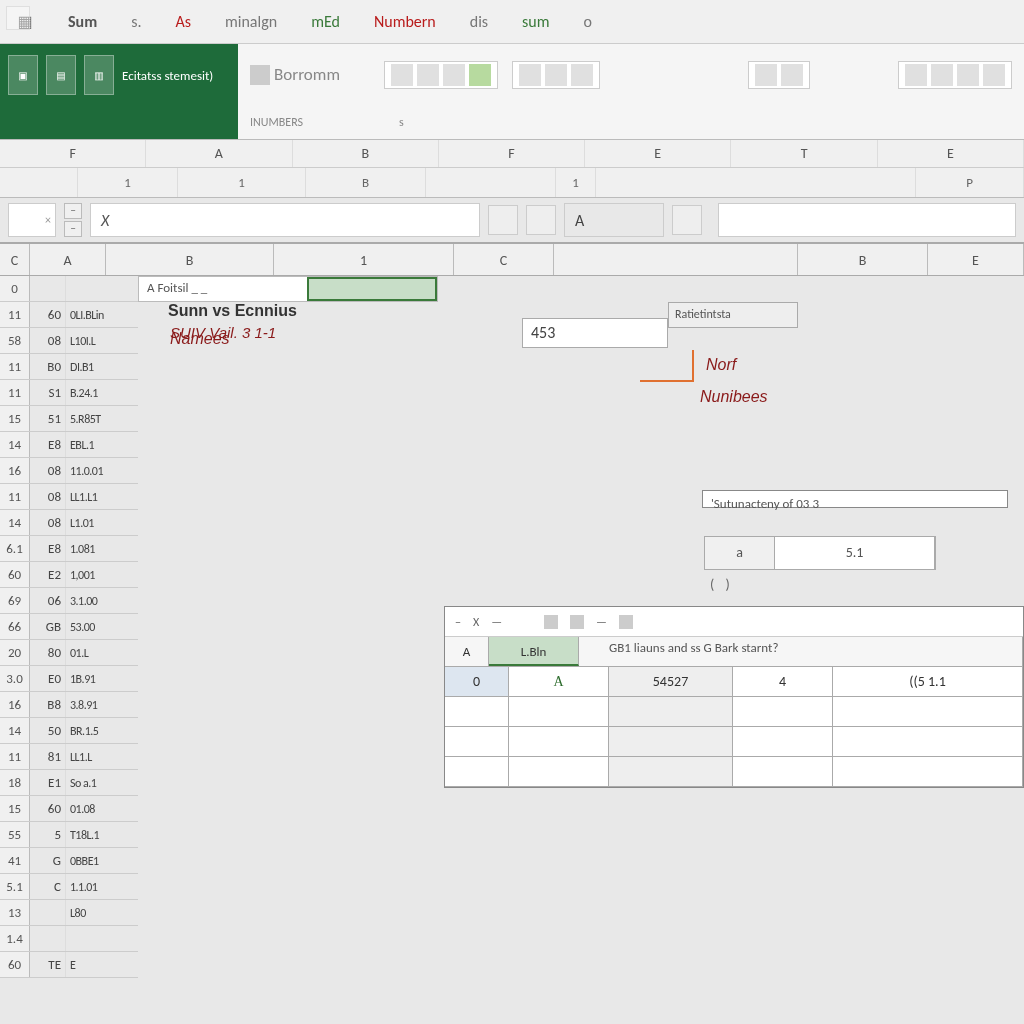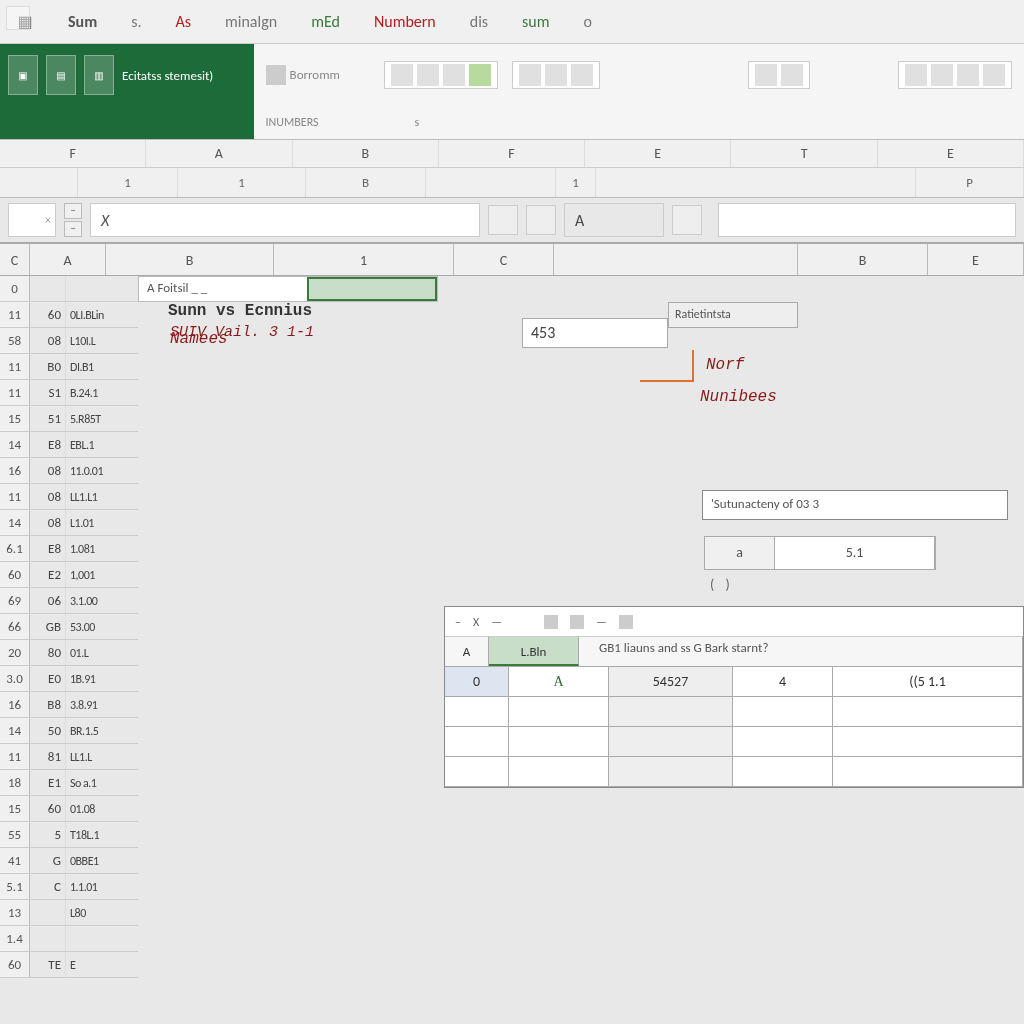--- a/index.html
+++ b/index.html
@@ -9,21 +9,21 @@
 .menubar .mitem.green{color:#3a7a3a}
 .ribbon{height:96px;display:flex;border-bottom:1px solid #bbb}
 .ribbon .green-panel{width:278px;background:#1e6b3a;color:#fff;display:flex;flex-direction:column}
 .ribbon .green-panel .top{height:62px;display:flex;align-items:center;padding:6px 8px;gap:8px}
 .ribbon .green-panel .gbtn{width:30px;height:40px;background:#fff3;border:1px solid #fff5;display:flex;align-items:center;justify-content:center;font-size:10px}
 .ribbon .green-panel .wide{flex:1;font-size:13px;display:flex;align-items:center}
 .ribbon .green-panel .bot{height:34px;padding:4px 12px;font-size:14px;border-top:1px solid #fff3}
 .ribbon .rest{flex:1;background:#f5f5f5;display:flex;flex-direction:column}
 .ribbon .rest .top{height:62px;display:flex;align-items:center;gap:14px;padding:4px 12px}
 .ribbon .rest .bot{height:34px;display:flex;align-items:center;padding:4px 12px;font-size:12px;color:#888;gap:16px}
-.rb-btn{height:40px;display:flex;align-items:center;gap:4px;color:#888;font-size:13px}
+.rb-btn{height:40px;display:flex;align-items:center;gap:4px;color:#888;font-size:17px}
 .rb-ico{width:20px;height:20px;background:#ccc;display:inline-block}
 .rb-group{display:flex;gap:4px;padding:2px 6px;border:1px solid #ccc;background:#fff}
 .rb-group .sm{width:22px;height:22px;background:#e0e0e0}
 .rb-group .sm.lime{background:#b7da9f}
 .colhdr1{height:28px;background:#f0f0f0;border-bottom:1px solid #ccc;display:flex;font-size:14px;color:#555}
 .colhdr1 .c{flex:1;text-align:center;border-right:1px solid #ddd;line-height:28px}
 .colhdr2{height:30px;background:#f0f0f0;border-bottom:1px solid #bbb;display:flex;font-size:13px;color:#666}
 .colhdr2 .c{border-right:1px solid #ddd;text-align:center;line-height:30px}
 .fbar{height:44px;background:#e8e8e8;display:flex;align-items:center;padding:4px 8px;gap:8px}
 .fbar .sq{width:48px;height:34px;background:#fff;border:1px solid #ccc;display:flex;align-items:center;justify-content:flex-end;padding-right:4px;color:#999;font-size:12px}
@@ -37,40 +37,40 @@
 .sheet-head .ch{border-right:1px solid #bbb;text-align:center;line-height:34px;font-size:14px;color:#555}
 .body-area{position:relative;height:752px;overflow:hidden}
 .data-col{position:absolute;left:0;top:0;width:138px}
 .data-col .row{height:26px;display:flex;border-bottom:1px solid #ccc;font-size:13px}
 .data-col .row .rn{width:30px;text-align:center;border-right:1px solid #bbb;background:#f0f0f0;line-height:26px;color:#555}
 .data-col .row .v1{width:36px;text-align:right;padding-right:4px;border-right:1px solid #ddd;line-height:26px;color:#444}
 .data-col .row .v2{flex:1;padding-left:4px;line-height:26px;font-size:12px;color:#444;overflow:hidden;white-space:nowrap;letter-spacing:-0.5px}
 .float-head{position:absolute;left:138px;top:0;width:300px;height:26px;border:1px solid #bbb;background:#fff;display:flex}
 .float-head .sel{width:130px;background:#c8dec8;border:2px solid #3a7a3a}
 .float-head .lab{padding:3px 8px;font-size:13px;color:#555}
-.annot{position:absolute;font-size:16px;font-family:Liberation Mono, monospace}
+.annot{position:absolute;font-size:16px;font-family:Liberation Sans, sans-serif}
 .annot.red{color:#8a1a1a}
 .annot.sm{font-size:15px}
 .box1{position:absolute;left:490px;top:0;width:310px;height:26px;border:1px solid #aaa;background:#eee;font-size:12px;padding:4px 6px;color:#555}
 .box1b{position:absolute;left:668px;top:26px;width:130px;height:26px;border:1px solid #aaa;background:#eee;font-size:12px;padding:4px 6px;color:#555}
 .inpbox{position:absolute;left:522px;top:42px;width:146px;height:30px;background:#fff;border:1px solid #aaa;padding:4px 8px;font-size:16px;color:#444}
 .arrow{position:absolute;left:640px;top:104px;width:54px;height:2px;background:#e07030}
 .arrow::after{content:"";position:absolute;left:52px;top:-30px;width:2px;height:32px;background:#e07030}
-.formula-box{position:absolute;left:702px;top:214px;width:306px;height:30px;background:#fff;border:1px solid #888;font-size:13px;padding:5px 8px;color:#555}
+.formula-box{position:absolute;left:702px;top:214px;width:306px;height:18px;background:#fff;border:1px solid #888;font-size:13px;padding:5px 8px;color:#555}
 .mini-tbl{position:absolute;left:704px;top:260px;display:flex;border:1px solid #aaa}
 .mini-tbl .c{width:70px;height:32px;border-right:1px solid #aaa;text-align:center;line-height:32px;font-size:14px;background:#f0f0f0;color:#555}
 .mini-tbl .c.w{background:#fff}
 .paren-row{position:absolute;left:710px;top:300px;font-size:14px;color:#666;letter-spacing:4px}
 .sub-window{position:absolute;left:444px;top:330px;width:580px;border:1px solid #888;background:#fff}
 .sub-window .tb{height:30px;border-bottom:1px solid #ccc;display:flex;align-items:center;gap:12px;padding:0 10px;font-size:12px;color:#666}
 .sub-window .tb .ic{width:14px;height:14px;background:#ccc;display:inline-block}
 .sub-window .hdr{height:30px;display:flex;border-bottom:1px solid #aaa}
 .sub-window .hdr .c{border-right:1px solid #aaa;text-align:center;line-height:30px;font-size:13px;background:#f6f6f6}
 .sub-window .hdr .c.sel{background:#c8dec8;border-bottom:2px solid #3a7a3a}
-.sub-window .title{position:absolute;left:154px;top:33px;font-size:13px;color:#555}
+.sub-window .title{position:absolute;left:164px;top:33px;font-size:13px;color:#555}
 .sub-window .sub-hdr{height:28px;display:flex;border-bottom:1px solid #aaa}
 .sub-window .sub-hdr .c{border-right:1px solid #aaa;text-align:center;line-height:28px;font-size:12px;background:#fafafa}
 .sub-window .drow{height:30px;display:flex;border-bottom:1px solid #aaa}
 .sub-window .drow .c{border-right:1px solid #aaa;text-align:center;line-height:30px;font-size:14px}
 .sub-window .bigA{font-size:22px;color:#2a6a2a;font-family:"Times New Roman",serif}
 .quick-icon{width:30px;height:22px;display:inline-flex;align-items:center;justify-content:center}
 .ql{position:absolute;left:6px;top:6px;display:flex;gap:2px}
 .ql .qi{width:24px;height:24px;background:#fff5;border:1px solid #ccc8}
 </style>
 </head>

